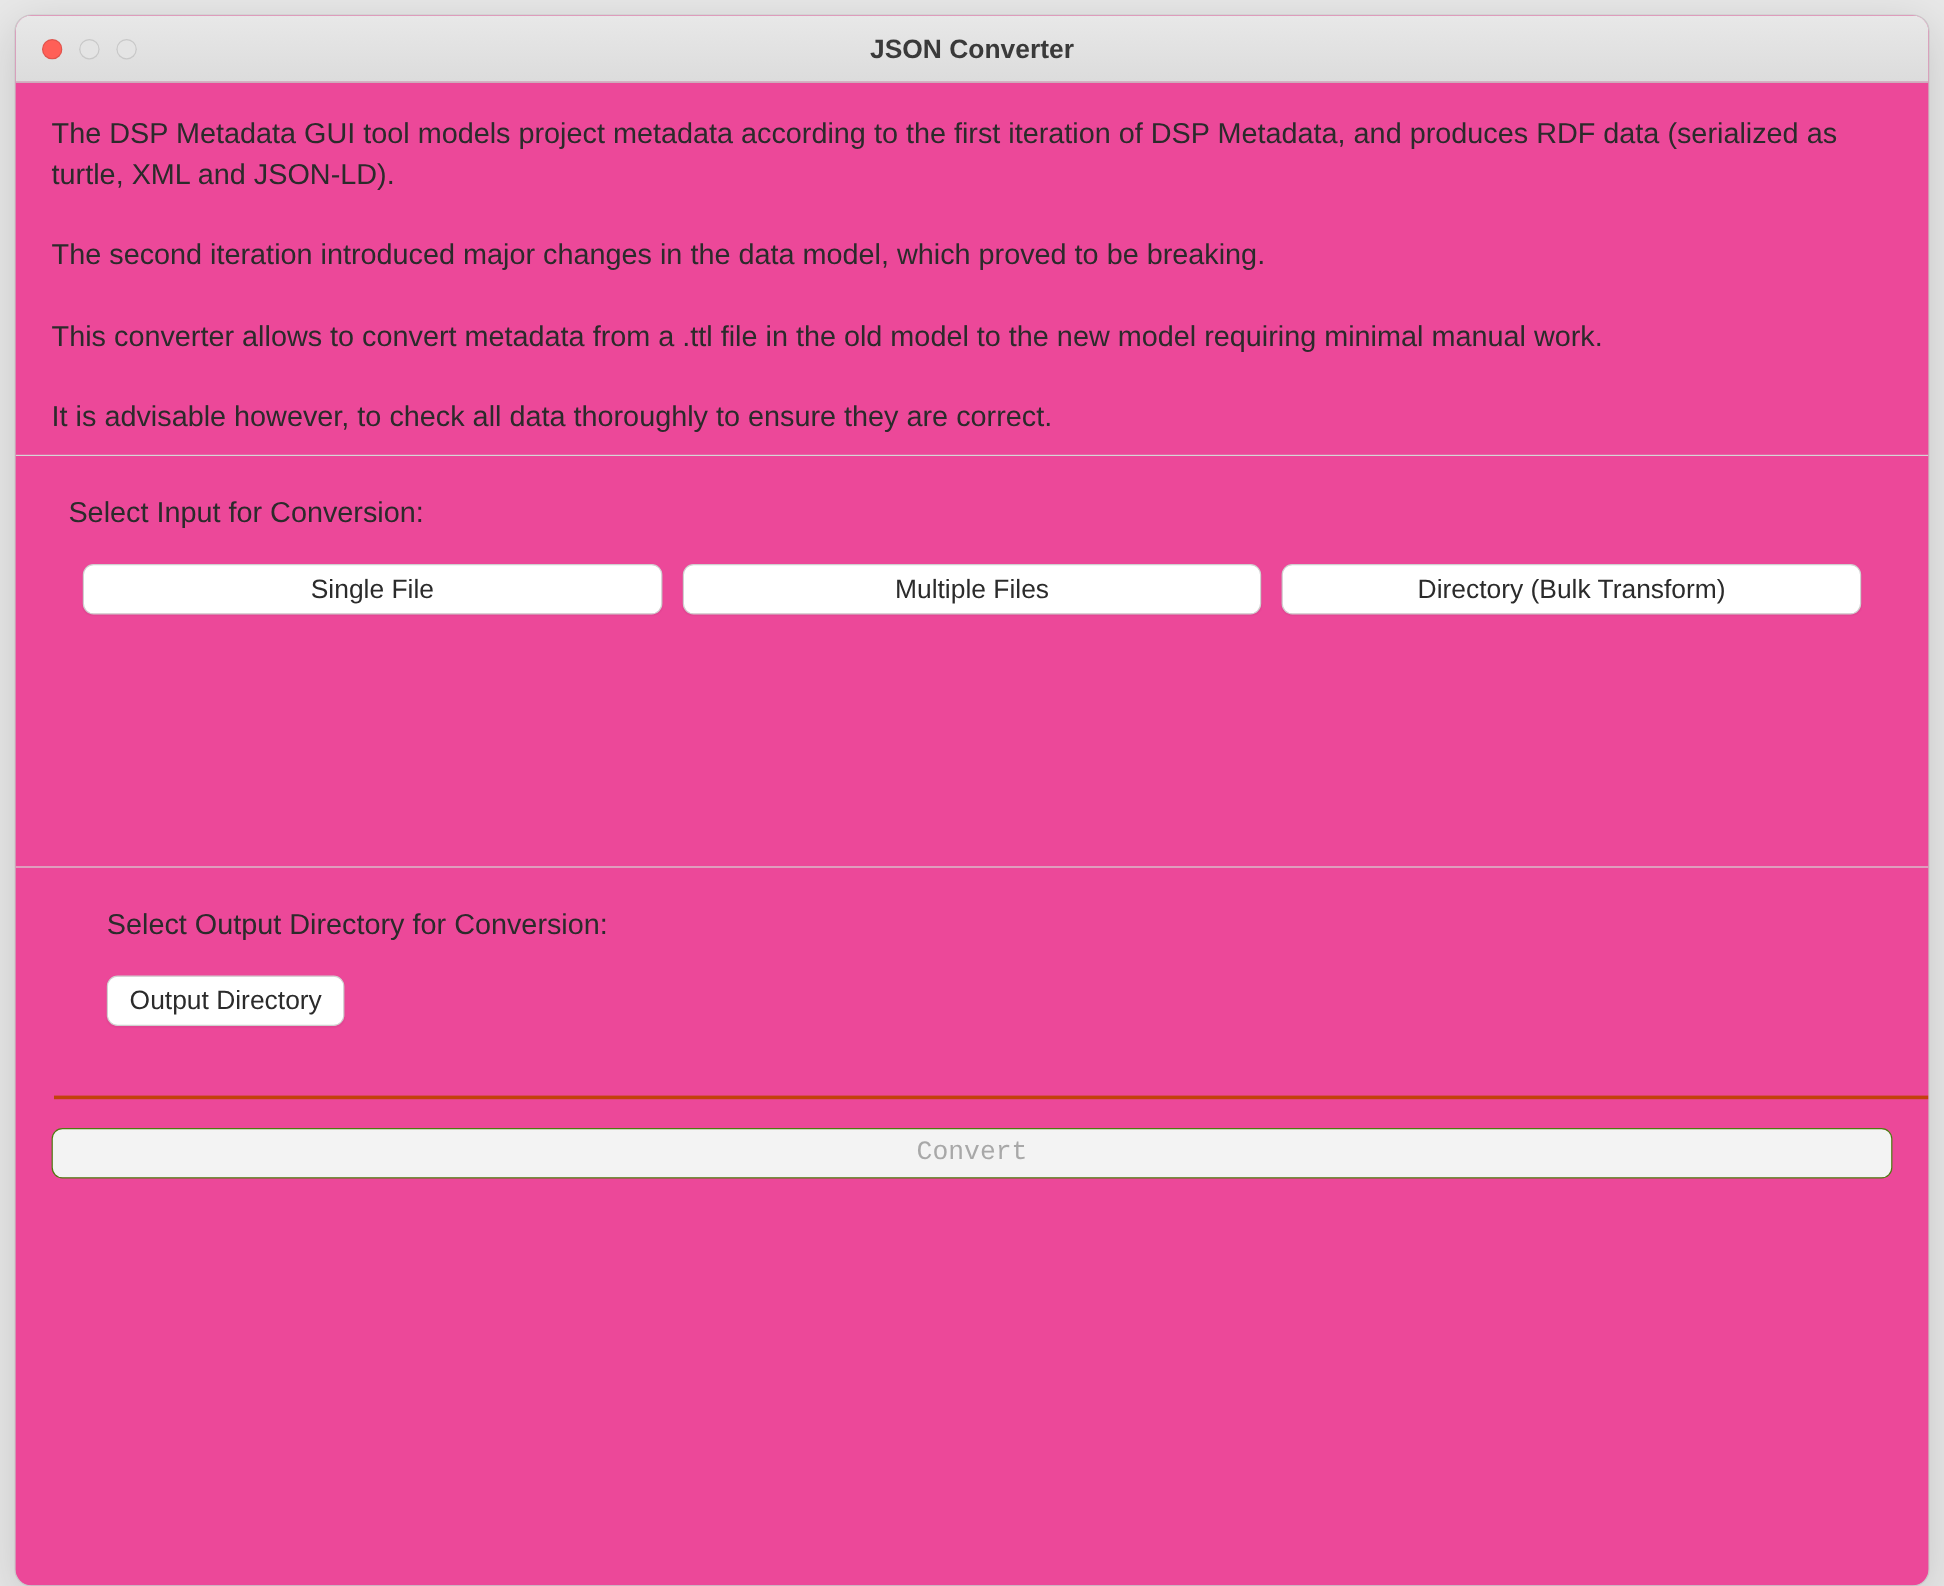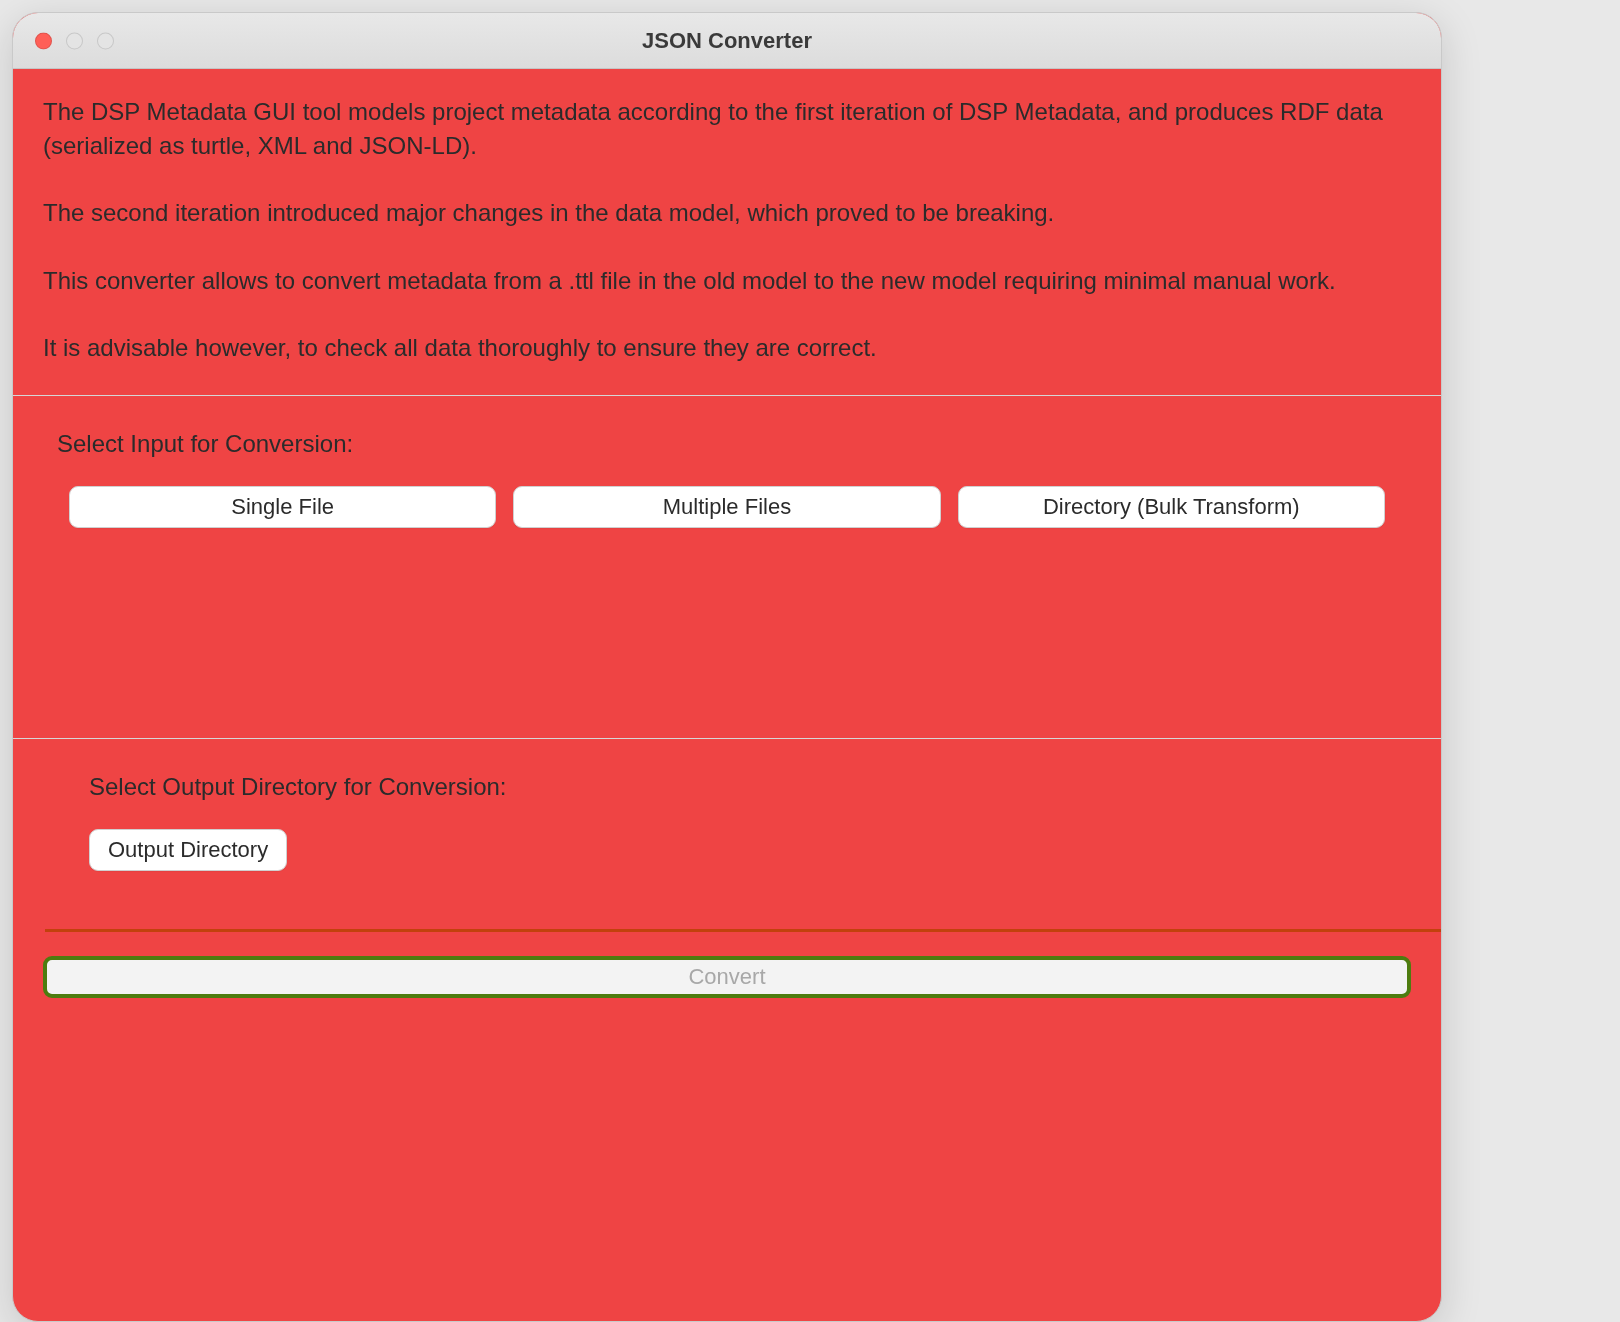--- a/index.html
+++ b/index.html
@@ -14,25 +14,25 @@
       width: 1620px;
       height: 1322px;
       overflow: hidden;
       position: relative;
     }
     
     .window {
       position: absolute;
       top: 12px;
       left: 12px;
-      width: 1430px;
+      width: 1596px;
       height: 1310px;
-      background: #ef4444;
+      background: #ec4899;
       border: 1px solid #c9c9c9;
-      border-radius: 26px;
+      border-radius: 14px;
       box-shadow: 0 10px 40px rgba(0,0,0,0.15);
       display: flex;
       flex-direction: column;
       overflow: hidden;
     }
     
     .titlebar {
       height: 56px;
       background: linear-gradient(to bottom, #e8e8e8, #dcdcdc);
       border-bottom: 1px solid #c5c5c5;
@@ -64,21 +64,21 @@
     
     .title {
       flex: 1;
       text-align: center;
       font-size: 22px;
       font-weight: 600;
       color: #3a3a3a;
     }
     
     .description-section {
-      padding: 26px 30px 30px 30px;
+      padding: 26px 30px 14px 30px;
       border-bottom: 1px solid #d6d6d6;
     }
     
     .description-section p {
       font-size: 24px;
       line-height: 1.4;
       color: #2b2b2b;
       margin-bottom: 34px;
     }
     
@@ -154,25 +154,25 @@
     
     .convert-section {
       padding: 24px 30px 28px 30px;
       flex-shrink: 0;
     }
     
     .convert-button {
       width: 100%;
       height: 42px;
       background: #f3f3f3;
-      border: 4px solid #4d7c0f;
+      border: 1px solid #4d7c0f;
       border-radius: 9px;
       font-size: 22px;
       color: #a8a8a8;
-      font-family: Liberation Sans, sans-serif;
+      font-family: Liberation Mono, monospace;
       cursor: default;
     }
     
     .flex-spacer {
       flex: 1;
     }
   </style>
 </head>
 <body>
 

